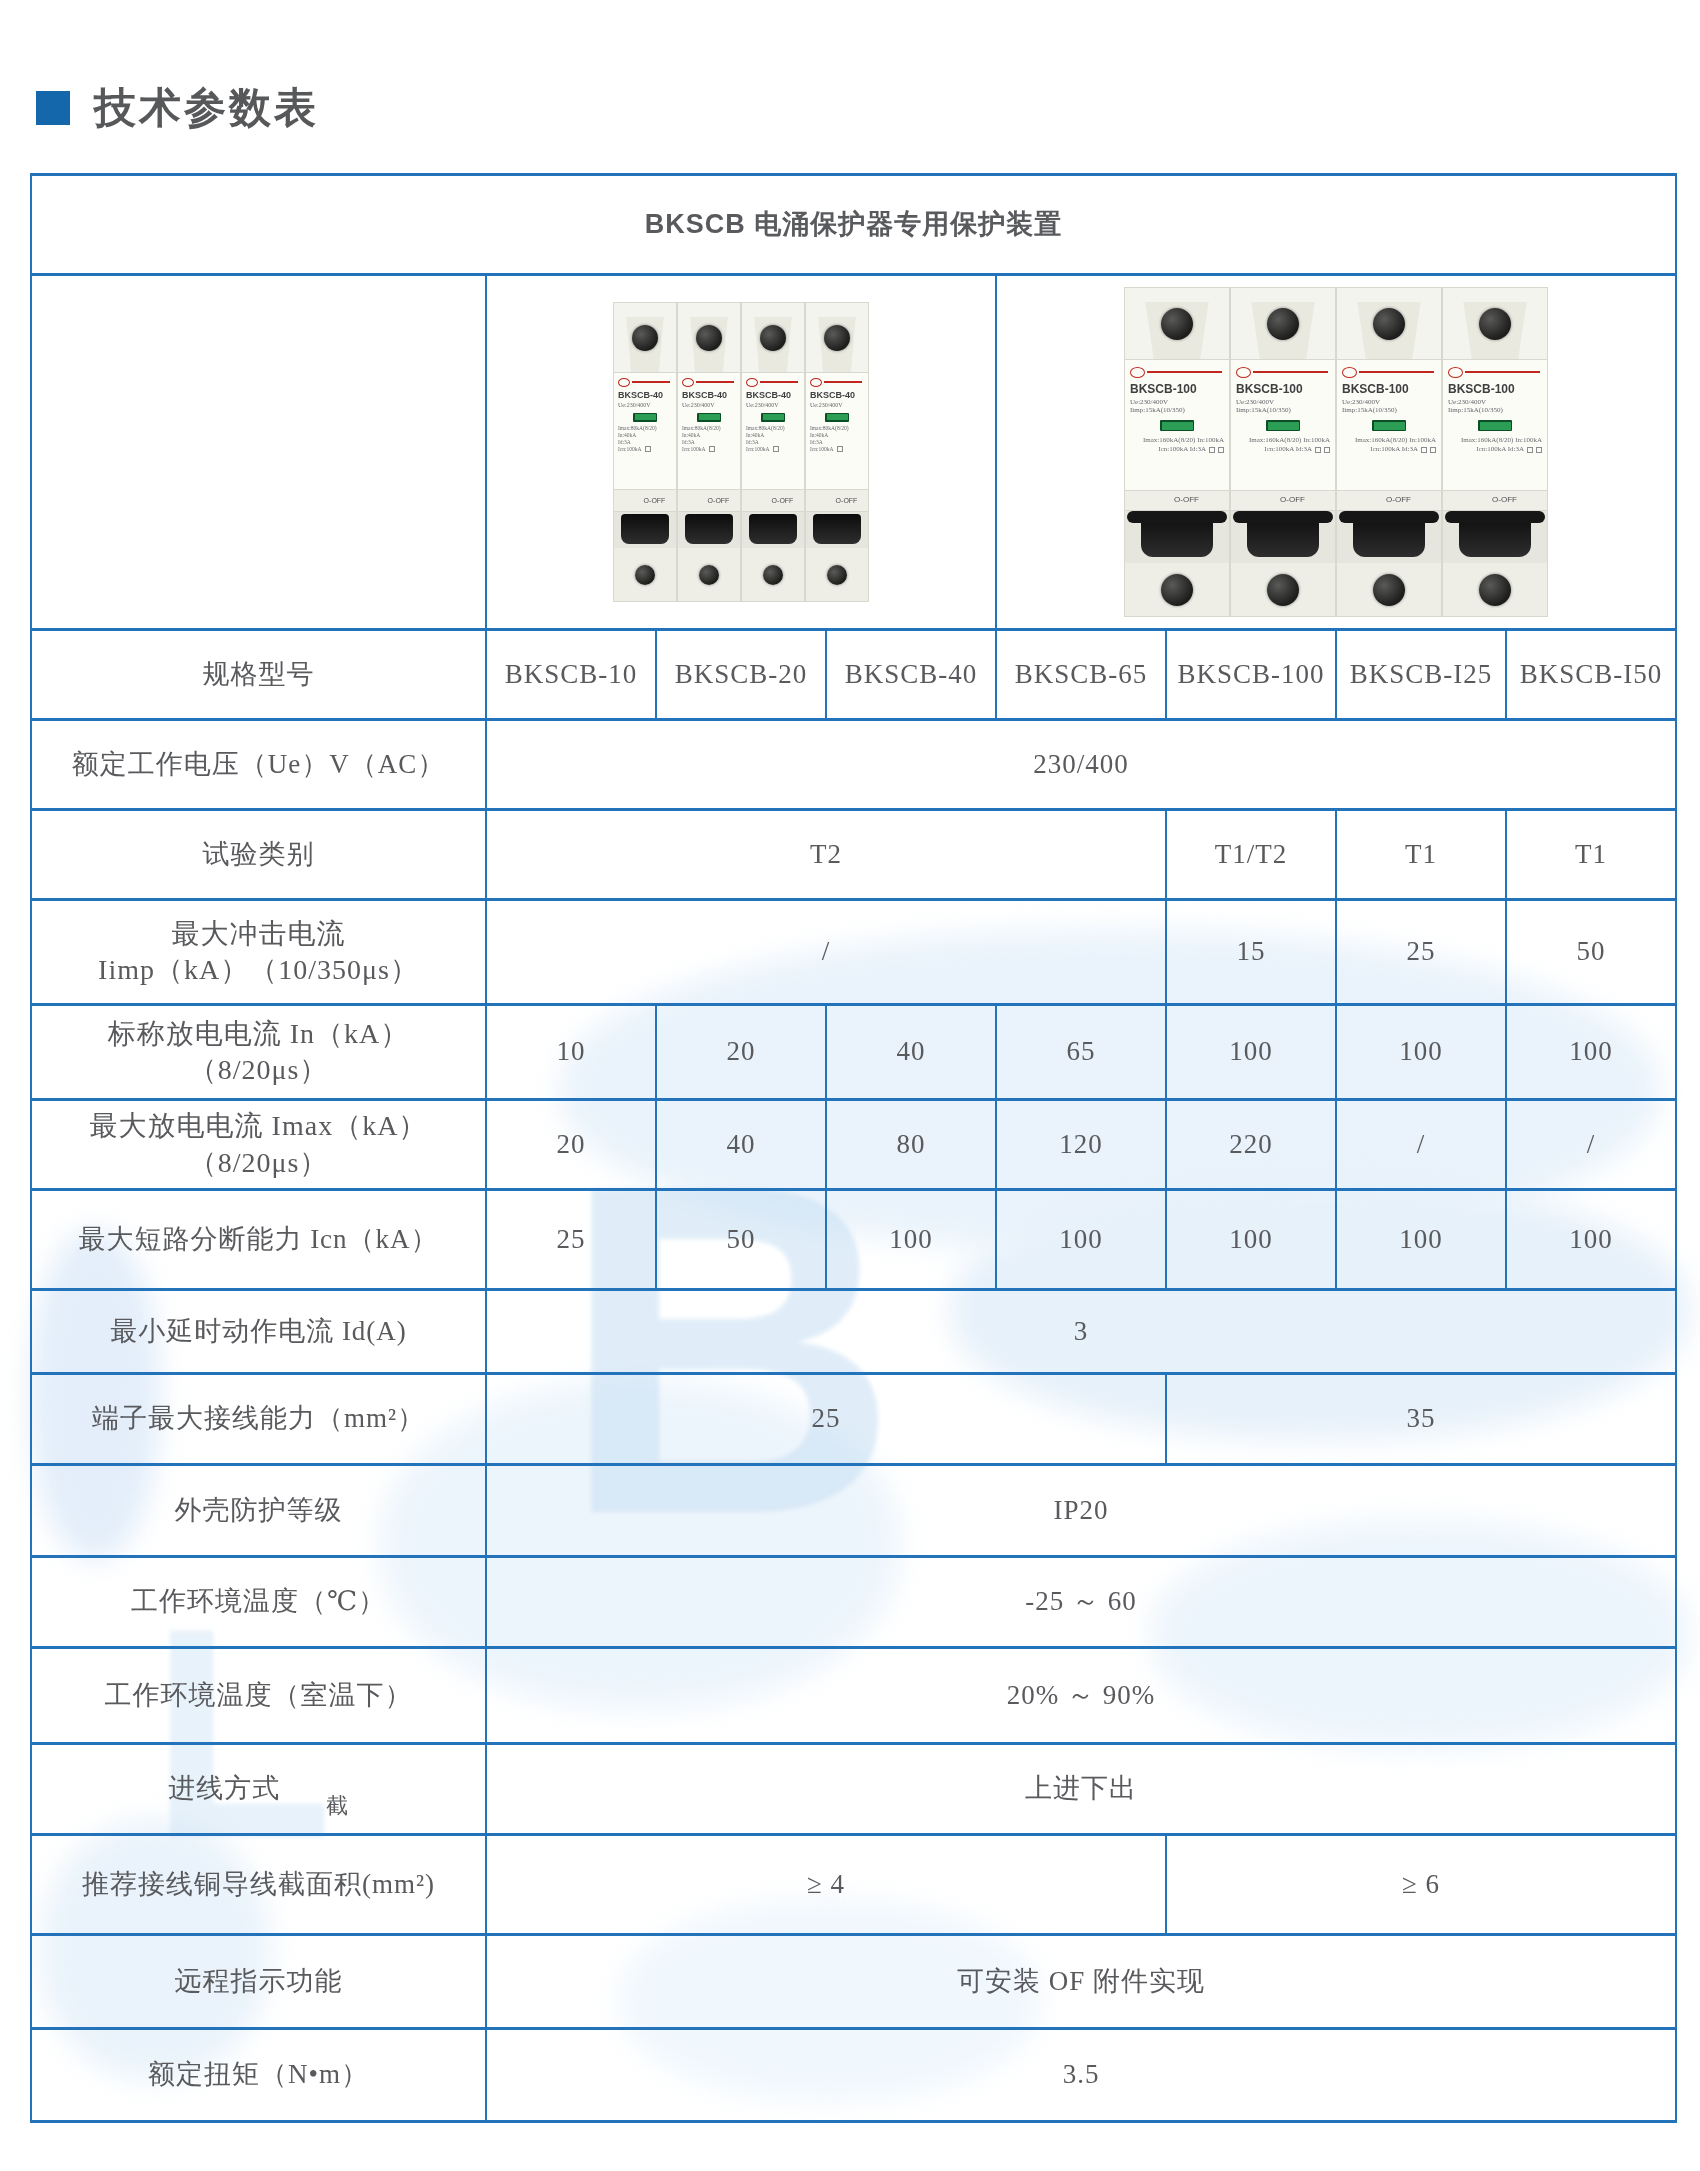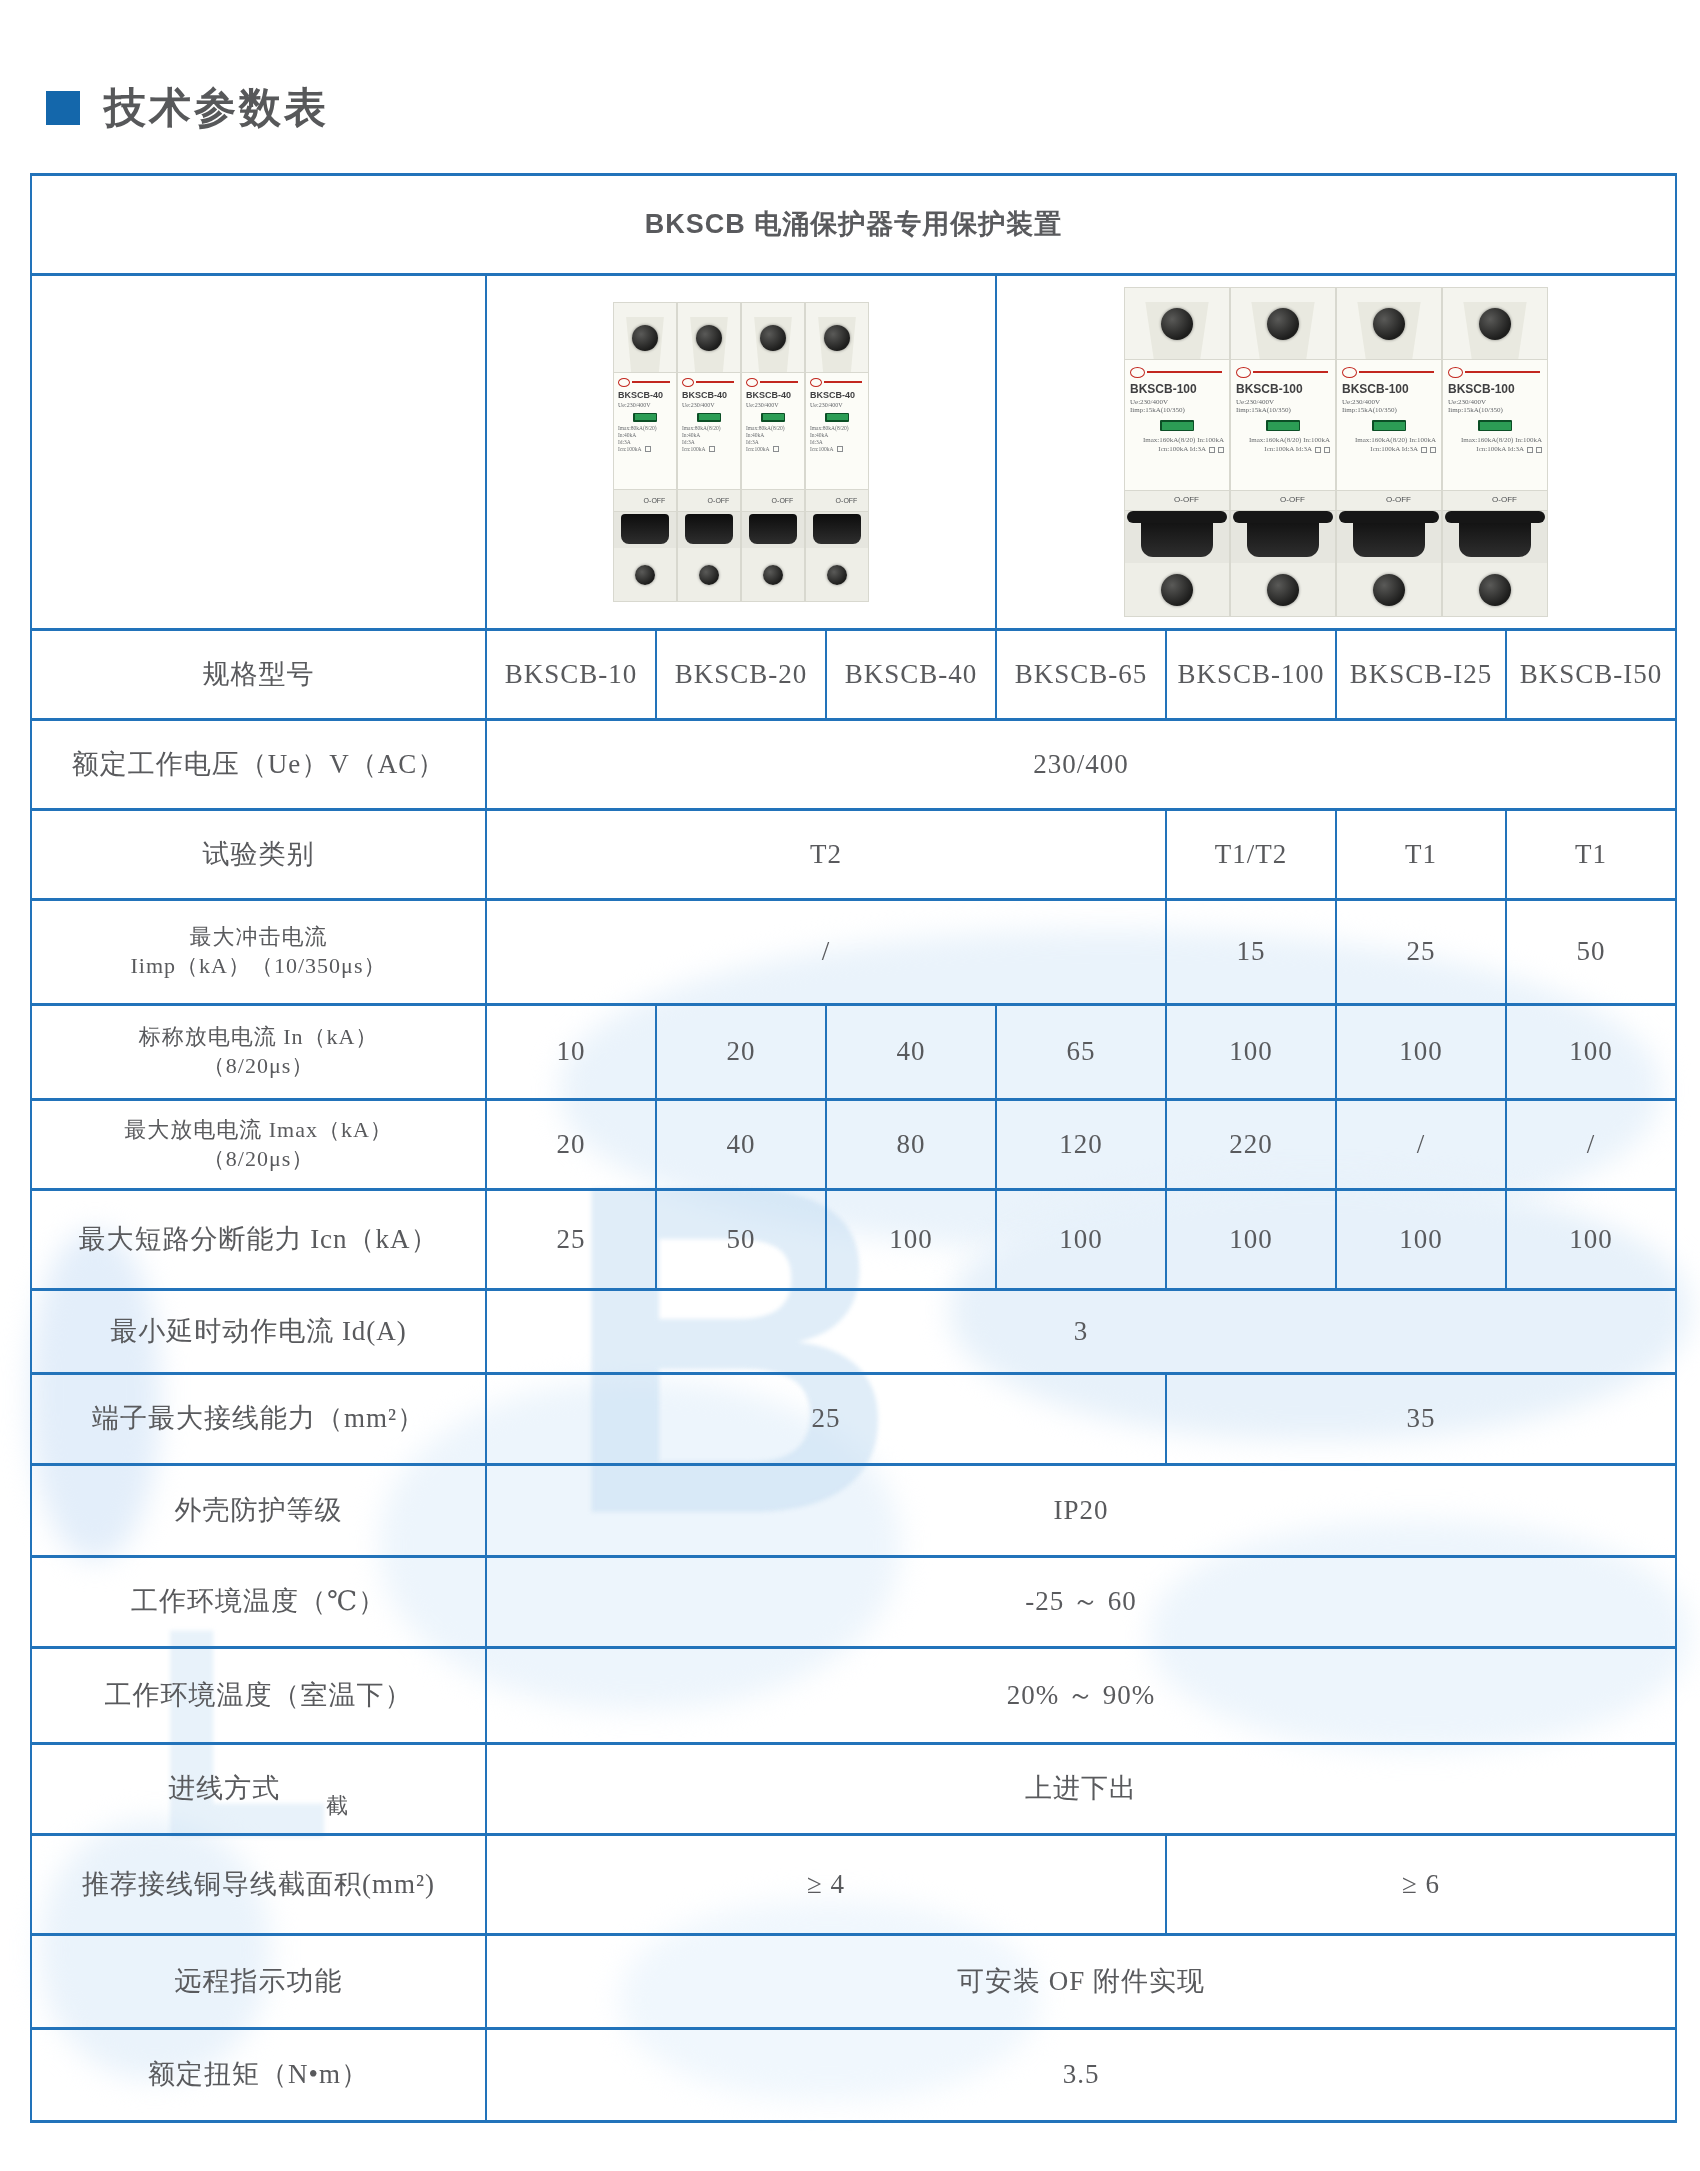--- a/index.html
+++ b/index.html
@@ -13,21 +13,21 @@
   
   .wm { position:absolute; z-index:0; pointer-events:none; }
   .blob { border-radius:48%; filter:blur(14px); }
   .ghost {
     font-family:"Liberation Sans","DejaVu Sans",sans-serif;
     font-weight:bold; color:rgba(199,222,243,0.55); filter:blur(2px);
   }
 
   
   .section-head {
-    position:absolute; left:46px; top:80px; z-index:2;
+    position:absolute; left:36px; top:80px; z-index:2;
     display:flex; align-items:center; gap:24px;
     font-family:"Liberation Sans","DejaVu Sans",sans-serif;
   }
   .section-square { width:34px; height:34px; background:#1467ab; }
   .section-title { font-size:42px; font-weight:bold; color:#57585a; letter-spacing:3px; }
 
   
   table.spec {
     position:absolute; left:30px; top:173px; z-index:1;
     width:1645px; border-collapse:collapse; table-layout:fixed;
@@ -39,21 +39,21 @@
     text-align:center; vertical-align:middle;
     font-size:27px; color:#595a5d; padding:0; background:transparent;
     line-height:1.3; letter-spacing:1px;
   }
   td.thead {
     background:#186bb0; color:#ffffff;
     font-family:"Liberation Sans","DejaVu Sans",sans-serif;
     font-weight:bold; font-size:30px; letter-spacing:2px;
   }
   td.lbl { font-size:26px; }
-  .sub2 { display:block; font-size:22px; }
+  .sub2 { display:block; font-size:28px; }
   .stray { font-size:22px; margin-left:38px; position:relative; top:16px; display:inline-block; }
 
   
   .img-cell { vertical-align:middle; }
   .breaker { display:inline-flex; position:relative; }
   .pole { display:flex; flex-direction:column; position:relative; }
 
   
   .pole.s { width:64px; height:300px; }
   .ps-top { height:70px; background:#f4f4ee; border:1px solid #d8d8cf; border-bottom:none; position:relative; }

